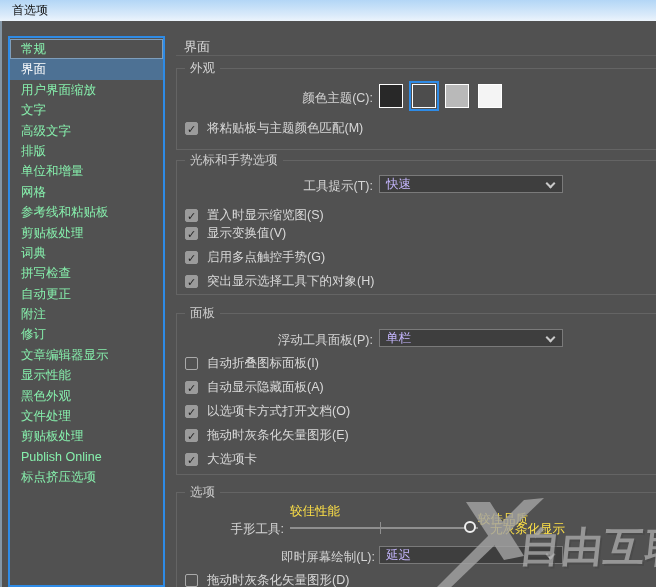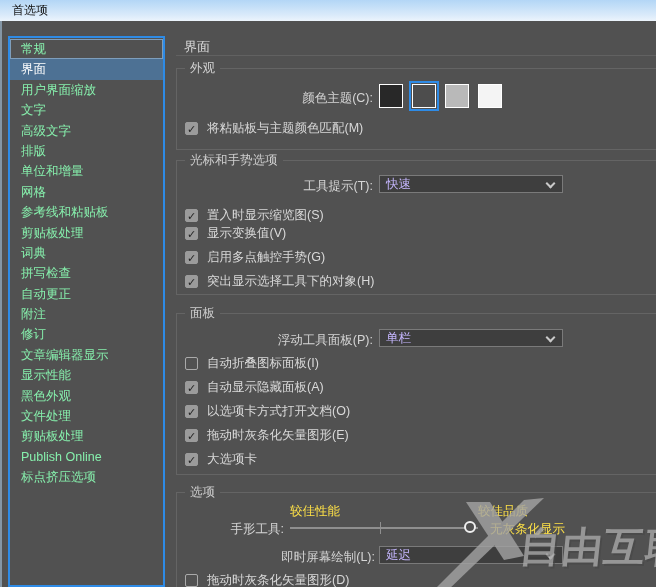--- a/index.html
+++ b/index.html
@@ -183,21 +183,21 @@
     <span class="cb"><span>✓</span></span><span class="cb-label">拖动时灰条化矢量图形(E)</span>
   </div>
   <div class="cb-row checked" style="top:137px;">
     <span class="cb"><span>✓</span></span><span class="cb-label">大选项卡</span>
   </div>
 </div>
 
 <div class="group g4">
   <div class="legend">选项</div>
   <div class="small-lbl" style="left:113px;top:10px;">较佳性能</div>
-  <div class="small-lbl" style="left:301px;top:10px;">较佳品质</div>
+  <div class="small-lbl" style="left:301px;top:18px;">较佳品质</div>
   <div class="flabel" style="left:0;width:107px;top:28px;">手形工具:</div>
   <div class="slider">
     <div class="track"></div>
     <div class="tick"></div>
     <div class="thumb"></div>
   </div>
   <div class="small-lbl" style="left:313px;top:28px;">无灰条化显示</div>
   <div class="flabel" style="left:0;width:198px;top:56px;">即时屏幕绘制(L):</div>
   <div class="dropdown" style="top:53px;">
     <span>延迟</span>

